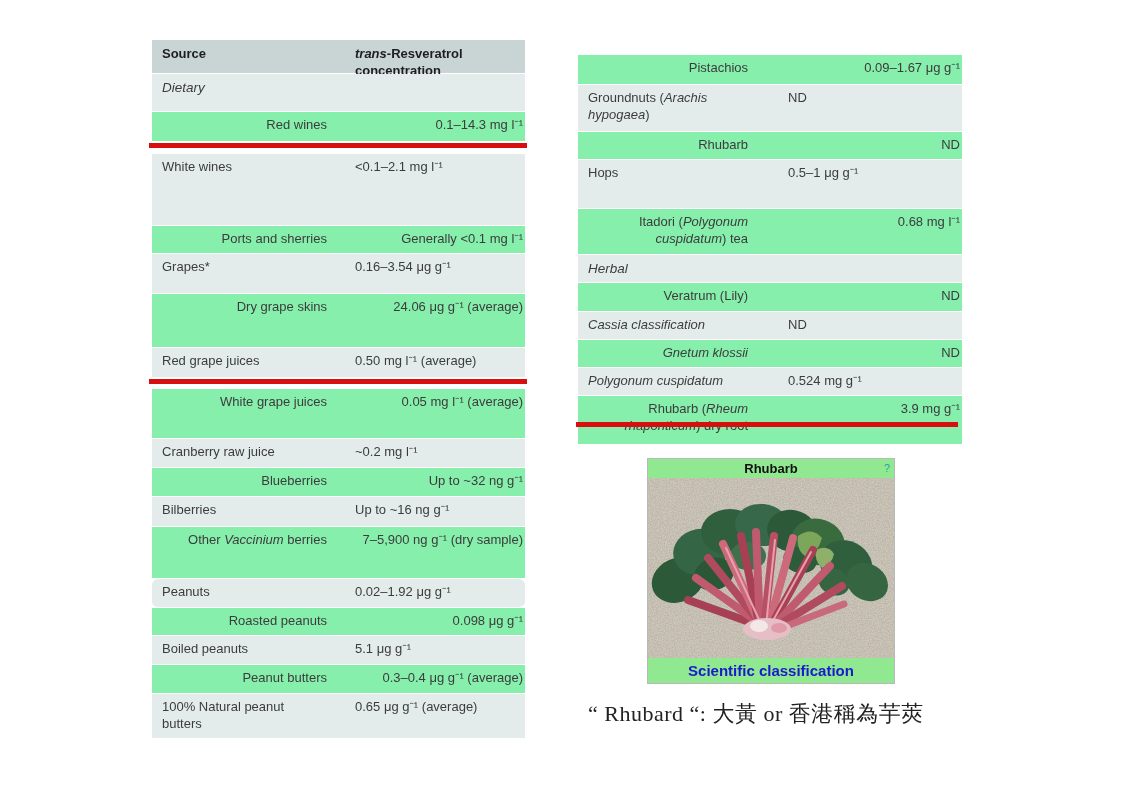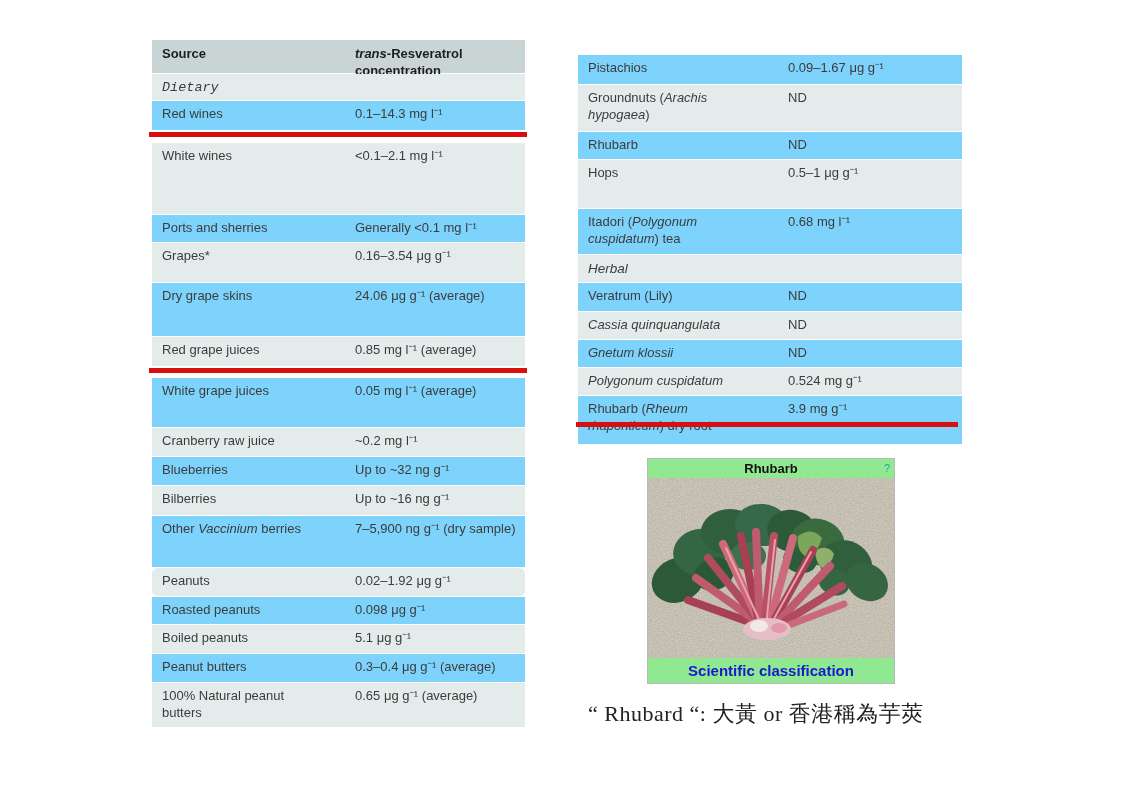--- a/index.html
+++ b/index.html
@@ -2,21 +2,21 @@
 <html><head>
 <meta charset="utf-8">
 <style>
   html,body{margin:0;padding:0;background:#fff;}
   #canvas{position:relative;width:1123px;height:794px;background:#ffffff;overflow:hidden;
           font-family:"Liberation Sans",sans-serif;font-size:13px;color:#3c3c3c;}
 
   
   .tbl{position:absolute;}
   .tr{position:relative;border-bottom:1px solid #ffffff;box-sizing:border-box;}
-  .d{background:#7dd3fc;}
+  .d{background:#86efac;text-align:right;}
   .l{background:#e4ebeb;}
   .th{background:#c9d5d5;}
   .src{position:absolute;left:10px;top:5px;width:165px;line-height:1.3;}
   .val{position:absolute;left:203px;top:5px;width:168px;line-height:1.3;}
   #rt .src{width:160px;}
   #rt .val{left:210px;width:172px;}
   .th .src,.th .val{font-weight:bold;color:#1e1e1e;top:6px;}
   .it{font-style:italic;}
   .section .src{font-style:italic;font-size:13.5px;width:320px;}
   .rule{position:absolute;left:-3px;right:-2px;bottom:-7px;height:5px;background:#d80f0f;z-index:3;}
@@ -40,21 +40,21 @@
 </head>
 <body>
 
 <div id="canvas">
 
   <div id="lt" class="tbl" style="left:152px;top:40px;width:373px;">
     <div class="tr th" style="height:34px;">
       <div class="src">Source</div>
       <div class="val"><span class="it">trans</span><span>-Resveratrol concentration</span></div>
     </div>
-    <div class="tr l section" style="height:27px;font-family:Liberation Mono, monospace;">
+    <div class="tr l section" style="height:38px;">
       <div class="src"><span class="it">Dietary</span></div>
     </div>
     <div class="tr d mb12" style="height:30px;">
       <div class="src"><span>Red wines</span></div>
       <div class="val">0.1–14.3 mg l⁻¹</div>
       <div class="rule"></div>
     </div>
     <div class="tr l" style="height:72px;">
       <div class="src"><span>White wines</span></div>
       <div class="val">&lt;0.1–2.1 mg l⁻¹</div>
@@ -66,21 +66,21 @@
     <div class="tr l" style="height:40px;">
       <div class="src"><span>Grapes*</span></div>
       <div class="val">0.16–3.54 μg g⁻¹</div>
     </div>
     <div class="tr d" style="height:54px;">
       <div class="src"><span>Dry grape skins</span></div>
       <div class="val">24.06 μg g⁻¹ (average)</div>
     </div>
     <div class="tr l mb11" style="height:30px;">
       <div class="src"><span>Red grape juices</span></div>
-      <div class="val">0.85 mg l⁻¹ (average)</div>
+      <div class="val">0.50 mg l⁻¹ (average)</div>
       <div class="rule"></div>
     </div>
     <div class="tr d" style="height:50px;">
       <div class="src"><span>White grape juices</span></div>
       <div class="val">0.05 mg l⁻¹ (average)</div>
     </div>
     <div class="tr l" style="height:29px;">
       <div class="src"><span>Cranberry raw juice</span></div>
       <div class="val">~0.2 mg l⁻¹</div>
     </div>
@@ -140,21 +140,21 @@
       <div class="val">0.68 mg l⁻¹</div>
     </div>
     <div class="tr l section" style="height:28px;">
       <div class="src"><span class="it">Herbal</span></div>
     </div>
     <div class="tr d" style="height:29px;">
       <div class="src"><span>Veratrum (Lily)</span></div>
       <div class="val">ND</div>
     </div>
     <div class="tr l" style="height:28px;">
-      <div class="src"><span class="it">Cassia quinquangulata</span></div>
+      <div class="src"><span class="it">Cassia classification</span></div>
       <div class="val">ND</div>
     </div>
     <div class="tr d" style="height:28px;">
       <div class="src"><span class="it">Gnetum klossii</span></div>
       <div class="val">ND</div>
     </div>
     <div class="tr l" style="height:28px;">
       <div class="src"><span class="it">Polygonum cuspidatum</span></div>
       <div class="val">0.524 mg g⁻¹</div>
     </div>

